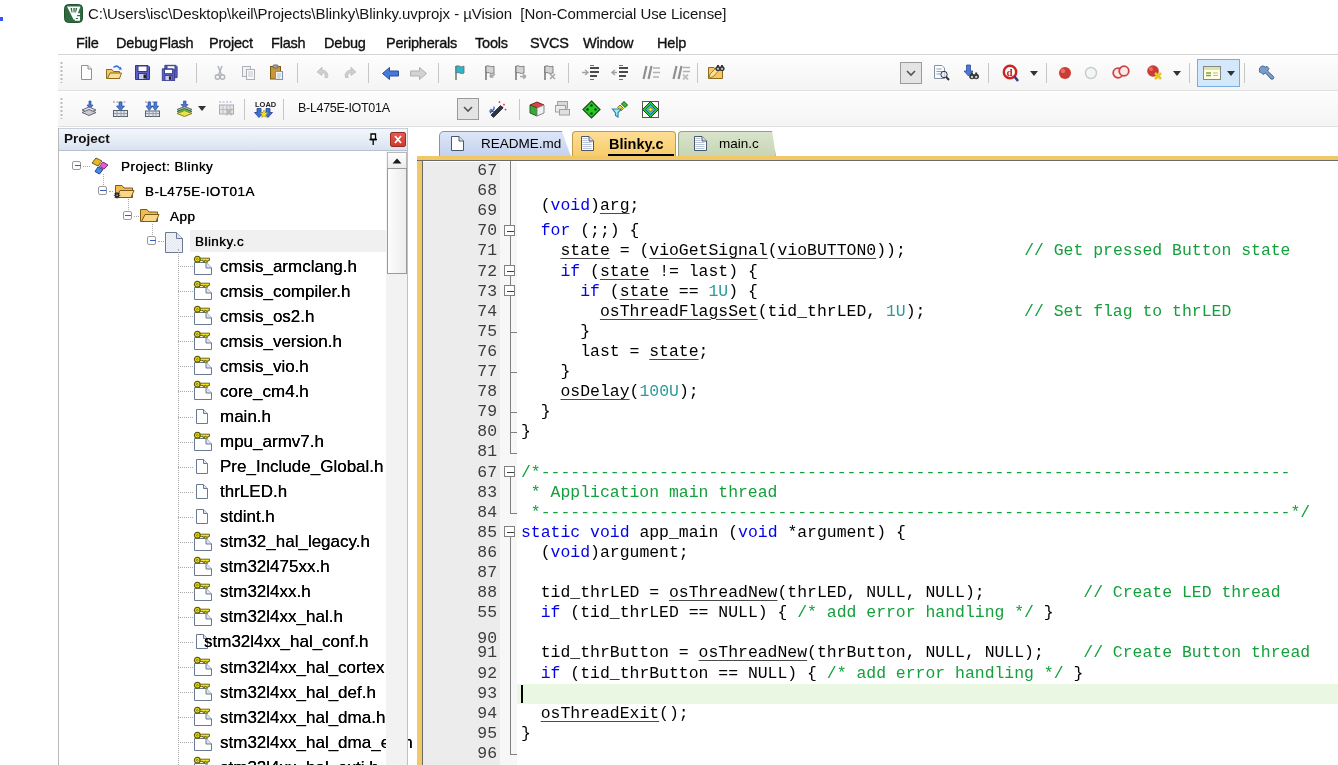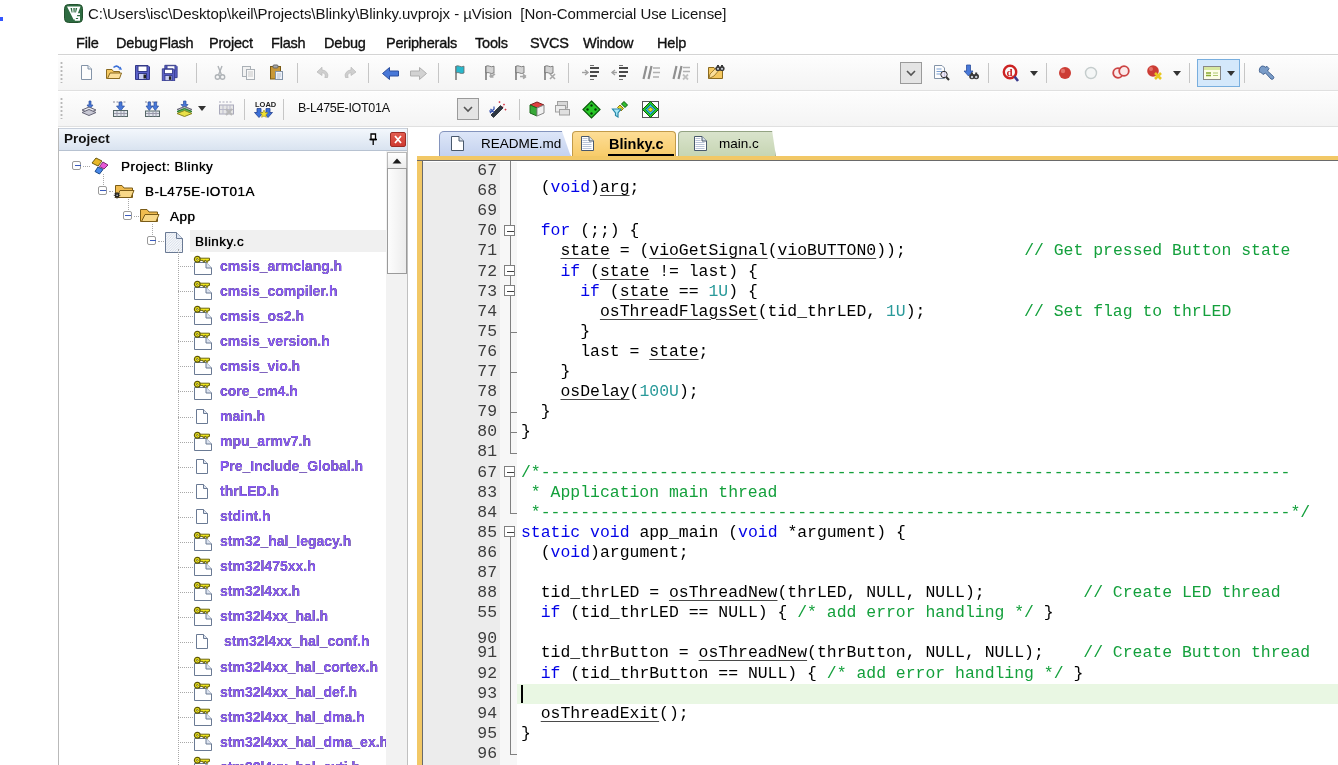--- a/index.html
+++ b/index.html
@@ -6,21 +6,21 @@
  font-family:"Liberation Sans",sans-serif}
 .abs{position:absolute}
 .cl{position:absolute;left:521px;white-space:pre;font-family:"Liberation Mono",monospace;
  font-size:16.45px;line-height:20.1px;height:20.1px;color:#000}
 .cl .k{color:#0303e8}
 .cl .n{color:#2a9a9a}
 .cl .c{color:#14a03c}
 .cl .u{text-decoration:underline;text-decoration-color:#4a4a4a;text-decoration-thickness:1px;text-underline-offset:2.6px}
 .ln{position:absolute;left:430px;width:67px;text-align:right;white-space:pre;
  font-family:"Liberation Mono",monospace;font-size:16.45px;line-height:20.1px;height:20.1px;color:#3c3c3c}
-.ttxt{position:absolute;font-size:14px;font-weight:700;color:#8b5cf6;line-height:25px;white-space:pre;text-shadow:0 0 0.3px #000}
+.ttxt{position:absolute;font-size:17px;font-weight:400;color:#000000;line-height:25px;white-space:pre;text-shadow:0 0 0.3px #000}
 .ttxtb{position:absolute;font-size:13.5px;font-weight:400;letter-spacing:0.45px;color:#000;line-height:25px;white-space:pre;text-shadow:0 0 0.7px #000}
 .ticon{position:absolute}
 .mi{position:absolute;top:0;font-size:14.5px;letter-spacing:-0.2px;font-weight:400;color:#111;line-height:30px;-webkit-text-stroke:0.35px #111}
 .sep1{position:absolute;top:7px;width:1px;height:20px;background:#c6c6c6}
 .sep2{position:absolute;top:7px;width:1px;height:21px;background:#c6c6c6}
 .grip{position:absolute;left:2px;top:5px;width:3px;height:22px;
  background-image:radial-gradient(circle,#b8b8b8 1px,transparent 1.2px);background-size:3px 4px}
 .tabtxt{position:absolute;top:0;font-size:13.5px;color:#000;line-height:26px}
 </style></head>
 <body>
@@ -593,21 +593,21 @@
         <circle cx="4.3" cy="4.3" r="0.9" fill="#fdfdf2" stroke="#5f5804" stroke-width="0.8"></circle>
         <path d="M7.2 3.2 H16.5 V5.4 H14.8 V7.2 H13.2 V5.4 H11.6 V7 H10.2 V5.4 H7.2 Z" fill="#f4ec1c" stroke="#5f5804" stroke-width="0.9"></path>
       </g>
     </svg></div>
 <div class="ttxt" style="left:220px;top:604.4px">stm32l4xx_hal.h</div>
 <div style="position:absolute;left:177.5px;top:641.9px;width:15.5px;height:1px;border-top:1px dotted #a8a8a8"></div>
 <div class="ticon" style="left:195px;top:632.9px"><svg width="14" height="17" viewBox="0 0 14 17">
       <path d="M1.5 1.5 H8.5 L12.5 5.5 V15.5 H1.5 Z" fill="#fff" stroke="#6a7a94"></path>
       <path d="M8.5 1.5 V5.5 H12.5" fill="#dde4f0" stroke="#6a7a94"></path>
     </svg></div>
-<div class="ttxt" style="left:224px;top:629.4px">stm32l4xx_hal_conf.h</div>
+<div class="ttxt" style="left:204px;top:629.4px">stm32l4xx_hal_conf.h</div>
 <div style="position:absolute;left:177.5px;top:667.0px;width:15.5px;height:1px;border-top:1px dotted #a8a8a8"></div>
 <div class="ticon" style="left:193px;top:656.0px"><svg width="20" height="21" viewBox="0 0 20 21">
       <path d="M1.5 7.5 H13 L18.5 13 V19.5 H1.5 Z" fill="#fff" stroke="#6a7a94"></path>
       <path d="M13 7.5 V13 H18.5" fill="#dde4f0" stroke="#6a7a94"></path>
       <g>
         <circle cx="4.3" cy="4.3" r="2.9" fill="#f4ec1c" stroke="#5f5804" stroke-width="1.2"></circle>
         <circle cx="4.3" cy="4.3" r="0.9" fill="#fdfdf2" stroke="#5f5804" stroke-width="0.8"></circle>
         <path d="M7.2 3.2 H16.5 V5.4 H14.8 V7.2 H13.2 V5.4 H11.6 V7 H10.2 V5.4 H7.2 Z" fill="#f4ec1c" stroke="#5f5804" stroke-width="0.9"></path>
       </g>
     </svg></div>
@@ -716,21 +716,21 @@
 <div style="position:absolute;left:506.5px;top:271.1px;width:7px;height:1px;background:#404040"></div>
 <div style="position:absolute;left:503.5px;top:285.2px;width:11px;height:11px;background:#fff;border:1px solid #808080"></div>
 <div style="position:absolute;left:506.5px;top:291.2px;width:7px;height:1px;background:#404040"></div>
 <div style="position:absolute;left:503.5px;top:466.1px;width:11px;height:11px;background:#fff;border:1px solid #808080"></div>
 <div style="position:absolute;left:506.5px;top:472.1px;width:7px;height:1px;background:#404040"></div>
 <div style="position:absolute;left:503.5px;top:526.3px;width:11px;height:11px;background:#fff;border:1px solid #808080"></div>
 <div style="position:absolute;left:506.5px;top:532.3px;width:7px;height:1px;background:#404040"></div>
 <div style="position:absolute;left:516.5px;top:683.6px;width:821px;height:20px;background:#e9f7e3"></div>
 <div style="position:absolute;left:520.5px;top:684.6px;width:2.4px;height:18px;background:#000"></div>
 <div class="ln" style="top:161.0px">67</div>
-<div class="cl" style="top:178px">  (<span class="k">void</span>)<span class="u">arg</span>;</div>
+<div class="cl" style="top:196px">  (<span class="k">void</span>)<span class="u">arg</span>;</div>
 <div class="ln" style="top:181.1px">68</div>
 <div class="ln" style="top:201.2px">69</div>
 <div class="cl" style="top:221.3px">  <span class="k">for</span> (;;) {</div>
 <div class="ln" style="top:221.3px">70</div>
 <div class="cl" style="top:241.4px">    <span class="u">state</span> = (<span class="u">vioGetSignal</span>(<span class="u">vioBUTTON0</span>));            <span class="c">// Get pressed Button state</span></div>
 <div class="ln" style="top:241.4px">71</div>
 <div class="cl" style="top:261.5px">    <span class="k">if</span> (<span class="u">state</span> != last) {</div>
 <div class="ln" style="top:261.5px">72</div>
 <div class="cl" style="top:281.6px">      <span class="k">if</span> (<span class="u">state</span> == <span class="n">1U</span>) {</div>
 <div class="ln" style="top:281.6px">73</div>

